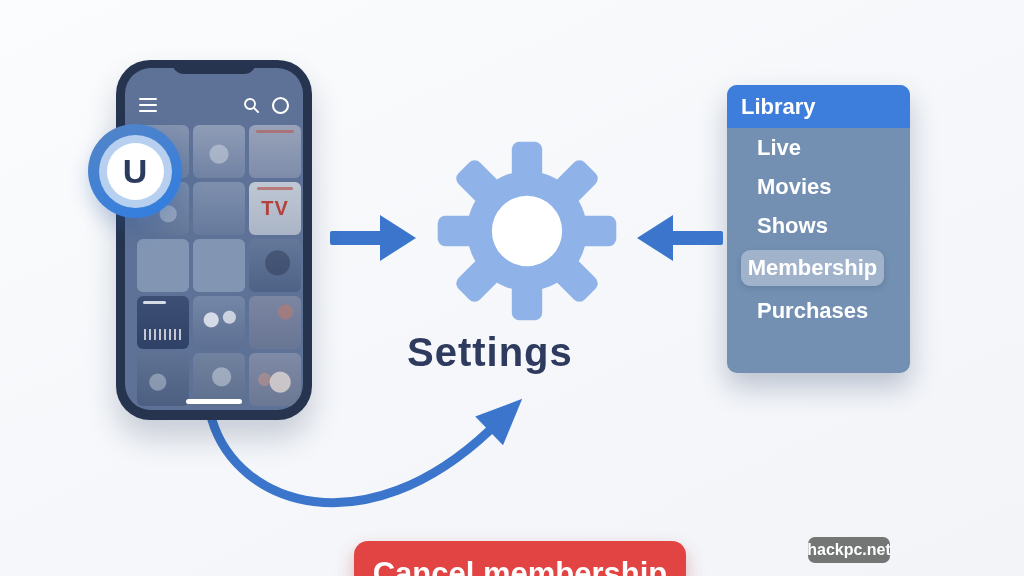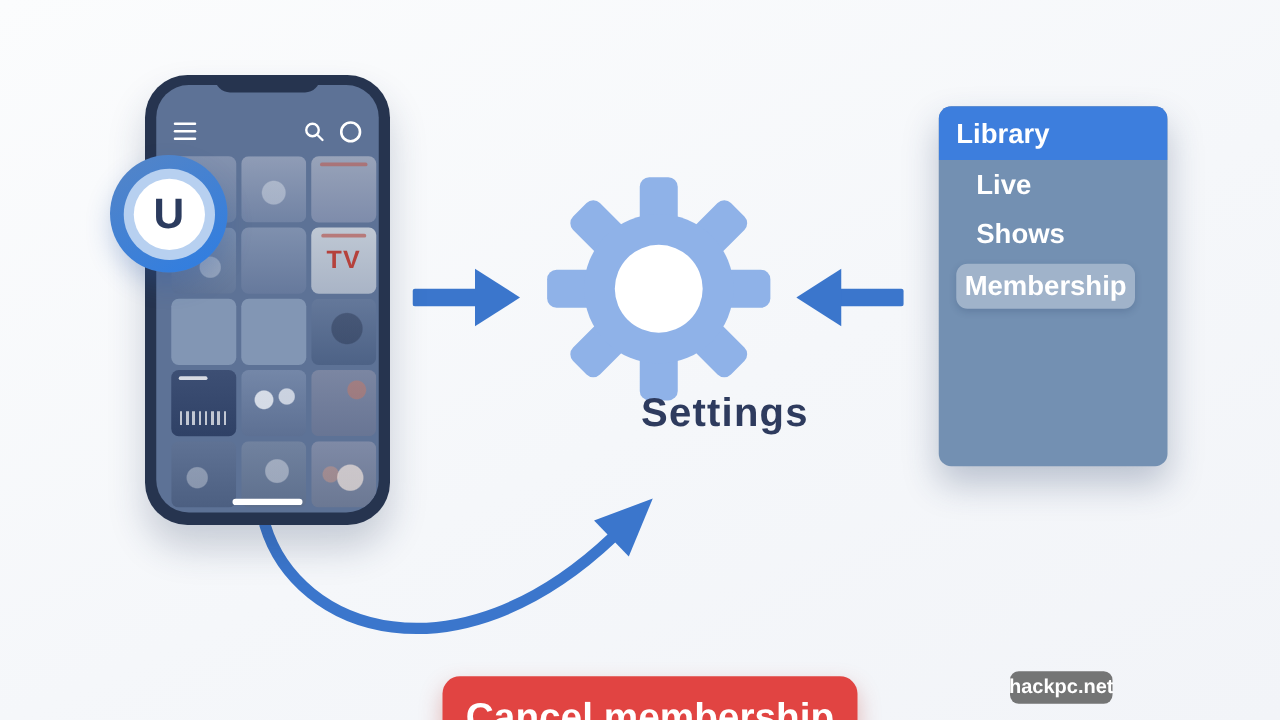--- a/index.html
+++ b/index.html
@@ -93,27 +93,27 @@
     display:flex; align-items:center; justify-content:center;
     color:#2b3b5e; font-weight:bold; font-size:34px;
   }
 
   
   .arrow-right { position:absolute; left:330px; top:214px; z-index:1; }
   .arrow-left  { position:absolute; left:637px; top:214px; z-index:1; }
   .arrow-curve { position:absolute; left:190px; top:388px; z-index:1; }
   .gear { position:absolute; left:432px; top:136px; }
   .settings-label {
-    position:absolute; left:407px; top:312px; width:240px; text-align:right;
-    font-size:32px; font-weight:bold; color:#2e3b5e; letter-spacing:1px;
+    position:absolute; left:407px; top:330px; width:240px; text-align:left;
+    font-size:40px; font-weight:bold; color:#2e3b5e; letter-spacing:1px;
   }
 
   
   .menu {
-    position:absolute; left:751px; top:85px; width:183px; height:288px;
+    position:absolute; left:727px; top:85px; width:183px; height:288px;
     border-radius:10px; background:#7390b2; overflow:hidden; color:#fff;
     box-shadow:0 14px 28px rgba(40,60,100,.28);
   }
   .menu-header {
     height:43px; background:#3d7edd; display:flex; align-items:center;
     padding-left:14px; font-size:22px; font-weight:bold; cursor:pointer;
   }
   .menu-item {
     height:39px; display:flex; align-items:center; padding-left:30px;
     font-size:22px; font-weight:bold; cursor:pointer;
@@ -219,23 +219,25 @@
       <rect x="-16" y="-94" width="32" height="188" rx="8" transform="rotate(135)"></rect>
       <circle r="63"></circle>
     </g>
     <circle r="37" fill="#ffffff"></circle>
   </svg>
   <div class="settings-label">Settings</div>
 
   <div class="menu">
     <div class="menu-header">Library</div>
     <div class="menu-item">Live</div>
+    <div class="menu-item">Movies</div>
     <div class="menu-item">Shows</div>
     <div class="menu-item pill-row">
       <div class="pill">Membership</div>
     </div>
+    <div class="menu-item">Purchases</div>
   </div>
 
   <div class="cancel-btn">Cancel membership</div>
 
   <div class="watermark">hackpc.net</div>
 
 </div>
 
 </body></html>

